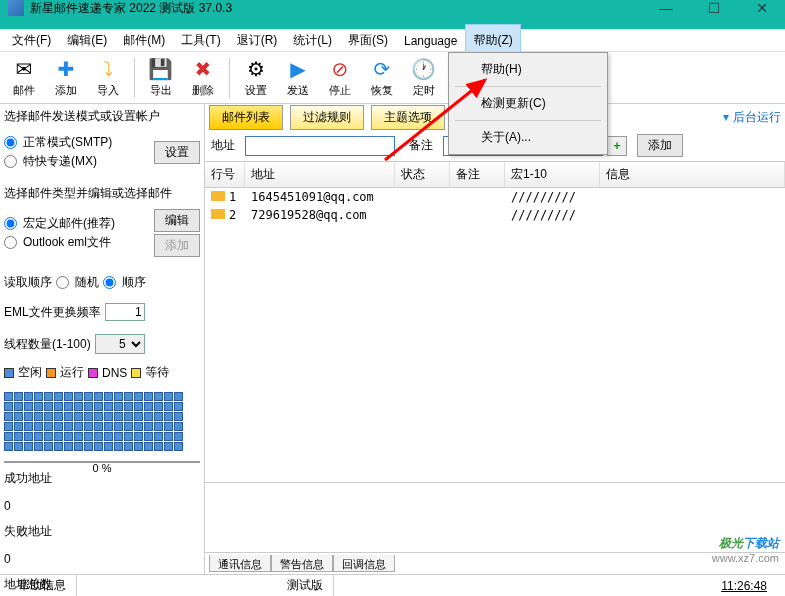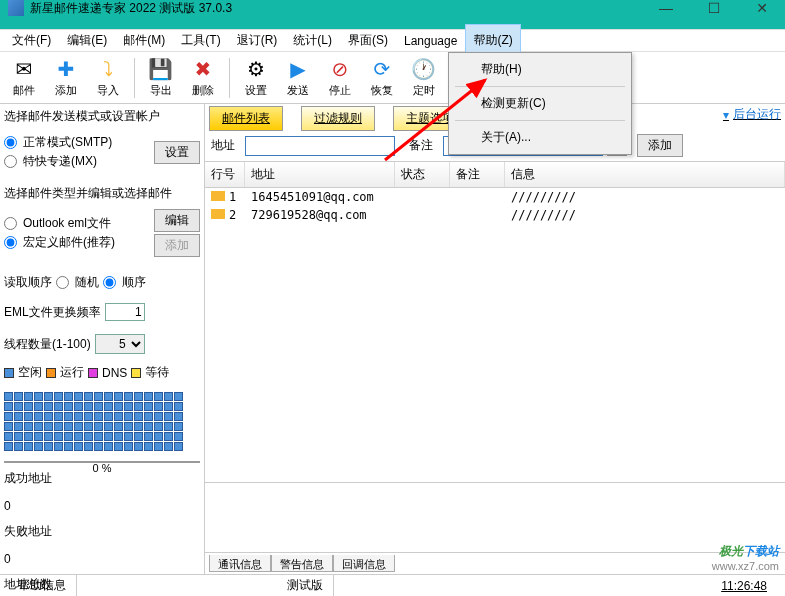--- a/index.html
+++ b/index.html
@@ -5,21 +5,21 @@
 * { box-sizing: border-box; margin: 0; padding: 0; font-family: "Microsoft YaHei", "SimSun", sans-serif; font-size: 12px; }
 body { background: #fff; width: 785px; height: 596px; overflow: hidden; position: relative; }
 .titlebar { height: 30px; background: #14b8a6; display: flex; align-items: flex-start; padding: 0 8px; border-bottom: 1px solid #ddd; }
 .titlebar .icon { width: 16px; height: 16px; background: linear-gradient(135deg,#4a90d9,#2b6cb0); margin-right: 6px; }
 .titlebar .title { flex: 1; }
 .win-btns { display: flex; gap: 18px; }
 .win-btn { width: 30px; text-align: center; font-size: 14px; color: #333; cursor: default; }
 .menubar { height: 22px; display: flex; align-items: center; padding: 0 4px; background: #fff; border-bottom: 1px solid #e0e0e0; position: relative; }
 .menu-item { padding: 2px 8px; cursor: default; }
 .menu-item.active { background: #cce4f7; border: 1px solid #99ccff; padding: 7px 7px; }
-.dropdown { position: absolute; top: 52px; left: 448px; width: 184px; background: #f0f0f0; border: 1px solid #999; box-shadow: 2px 2px 4px rgba(0,0,0,.2); z-index: 100; padding: 2px; }
+.dropdown { position: absolute; top: 52px; left: 448px; width: 160px; background: #f0f0f0; border: 1px solid #999; box-shadow: 2px 2px 4px rgba(0,0,0,.2); z-index: 100; padding: 2px; }
 .dropdown-item { padding: 6px 20px 6px 30px; cursor: default; }
 .dropdown-sep { height: 1px; background: #ccc; margin: 2px 4px; }
 .toolbar { height: 52px; display: flex; align-items: center; padding: 2px 4px; border-bottom: 1px solid #ccc; gap: 2px; }
 .tool-btn { width: 40px; height: 48px; display: flex; flex-direction: column; align-items: center; justify-content: center; cursor: default; }
 .tool-btn .ti { width: 24px; height: 24px; display: flex; align-items: center; justify-content: center; font-size: 20px; }
 .tool-btn .tl { font-size: 11px; margin-top: 2px; }
 .tool-sep { width: 1px; height: 40px; background: #ccc; margin: 0 4px; }
 .main { display: flex; height: 470px; }
 .sidebar { width: 205px; border-right: 1px solid #ccc; padding: 4px; display: flex; flex-direction: column; gap: 4px; }
 .radio-row, .chk-row { display: flex; align-items: center; gap: 4px; margin: 2px 0; }
@@ -32,21 +32,21 @@
 .sq-blue { background: #4a90d9; }
 .sq-orange { background: #f7941e; }
 .sq-magenta { background: #e040e0; }
 .sq-yellow { background: #ffe040; }
 .thread-grid { display: grid; grid-template-columns: repeat(18, 9px); grid-auto-rows: 9px; gap: 1px; margin-top: 4px; }
 .thread-cell { background: #4a90d9; border: 1px solid #2a5a99; }
 .progress { border: 1px solid #999; height: 16px; position: relative; margin-top: 6px; }
 .progress .pct { position: absolute; width: 100%; text-align: center; font-size: 11px; }
 .stats-row { display: flex; gap: 12px; margin: 3px 0; flex-direction: column; }
 .content { flex: 1; display: flex; flex-direction: column; }
-.tabs-row { height: 26px; display: flex; align-items: flex-start; padding: 2px 4px; gap: 18px; text-decoration: underline; }
+.tabs-row { height: 26px; display: flex; align-items: center; padding: 2px 4px; gap: 7px; }
 .tab { border: 1px solid #999; background: linear-gradient(#fffde8,#ffe97a); padding: 3px 12px; cursor: default; }
 .tab.active { background: linear-gradient(#ffe97a,#ffcc00); }
 .tab.lib { background: linear-gradient(#fffde8,#ffe97a); margin-left: 30px; }
 .bg-link { margin-left: auto; color: #0066cc; display: flex; align-items: center; gap: 4px; }
 .input-row { display: flex; align-items: center; gap: 4px; padding: 4px 6px; }
 .input-row .lbl { width: 30px; }
 .input-row input[type=text] { border: 1px solid #3a7abd; height: 20px; padding: 0 4px; }
 .input-row .addr-in { width: 150px; }
 .input-row .note-in { width: 160px; }
 .plus-btn { width: 20px; height: 20px; border: 1px solid #999; background: #eee; color: #090; font-weight: bold; text-align: center; line-height: 18px; }
@@ -63,21 +63,21 @@
 .trow { display: flex; height: 18px; align-items: center; }
 .td { padding: 1px 6px; font-family: "SimSun", monospace; }
 .mail-icn { width: 14px; height: 10px; background: #f7b731; display: inline-block; margin-right: 4px; }
 .bottom-tabs { display: flex; gap: 0; border-top: 1px solid #ccc; padding: 2px 4px; height: 22px; }
 .btab { border: 1px solid #aaa; border-top: none; padding: 2px 8px; background: #f4f4f4; font-size: 11px; }
 .statusbar { height: 22px; border-top: 1px solid #ccc; display: flex; align-items: center; padding: 0 8px; }
 .statusbar > div { border-right: 1px solid #ccc; padding: 0 10px; height: 100%; display: flex; align-items: center; }
 .statusbar > div:last-child { margin-left: auto; border: none; text-decoration: underline; }
 .arrow { position: absolute; top: 75px; left: 380px; width: 120px; height: 90px; z-index: 200; pointer-events: none; }
 .arrow svg { width: 100%; height: 100%; }
-.watermark { position: absolute; right: 6px; bottom: 24px; text-align: right; z-index: 50; }
+.watermark { position: absolute; right: 6px; bottom: 32px; text-align: right; z-index: 50; }
 .watermark .brand { font-size: 16px; font-weight: bold; font-style: italic; color: #1e88e5; }
 .watermark .brand .g { color: #43a047; }
 .watermark .url { font-size: 11px; color: #888; }
 </style>
 </head>
 <body>
 
 <div class="titlebar">
   <div class="icon"></div>
   <div class="title">新星邮件速递专家 2022 测试版 37.0.3</div>
@@ -178,26 +178,26 @@
             <input type="radio" style="">
             <span>特快专递(MX)</span>
           </label>
       </div>
       <button class="btn">设置</button>
     </div>
     <div style="margin-top:6px">选择邮件类型并编辑或选择邮件</div>
     <div class="row">
       <div style="flex:1">
         <label class="radio-row">
+            <input type="radio" checked="" style="">
+            <span>宏定义邮件(推荐)</span>
+          </label>
+        <label class="radio-row">
             <input type="radio" style="">
             <span>Outlook eml文件</span>
-          </label>
-        <label class="radio-row">
-            <input type="radio" checked="" style="">
-            <span>宏定义邮件(推荐)</span>
           </label>
       </div>
       <div style="display:flex;flex-direction:column;gap:2px">
         <button class="btn">编辑</button>
         <button class="btn disabled">添加</button>
       </div>
     </div>
     <div class="row" style="margin-top:8px">
       <span>读取顺序</span>
       <label class="radio-row">
@@ -372,20 +372,21 @@
       <input type="text" class="note-in" style="">
       <div class="plus-btn">+</div>
       <button class="btn" style="margin-left:6px">添加</button>
     </div>
     <div class="table">
       <div class="thead">
         <div class="th c-idx">行号</div>
         <div class="th c-addr">地址</div>
         <div class="th c-stat">状态</div>
         <div class="th c-note">备注</div>
+        <div class="th c-macro">宏1-10</div>
         <div class="th c-info">信息</div>
       </div>
       <div class="tbody" id="tbody">
           <div class="trow">
             <div class="td c-idx"><span class="mail-icn"></span>1</div>
             <div class="td c-addr">1645451091@qq.com</div>
             <div class="td c-stat"></div>
             <div class="td c-note"></div>
             <div class="td c-macro">/////////</div>
             <div class="td c-info"></div>

